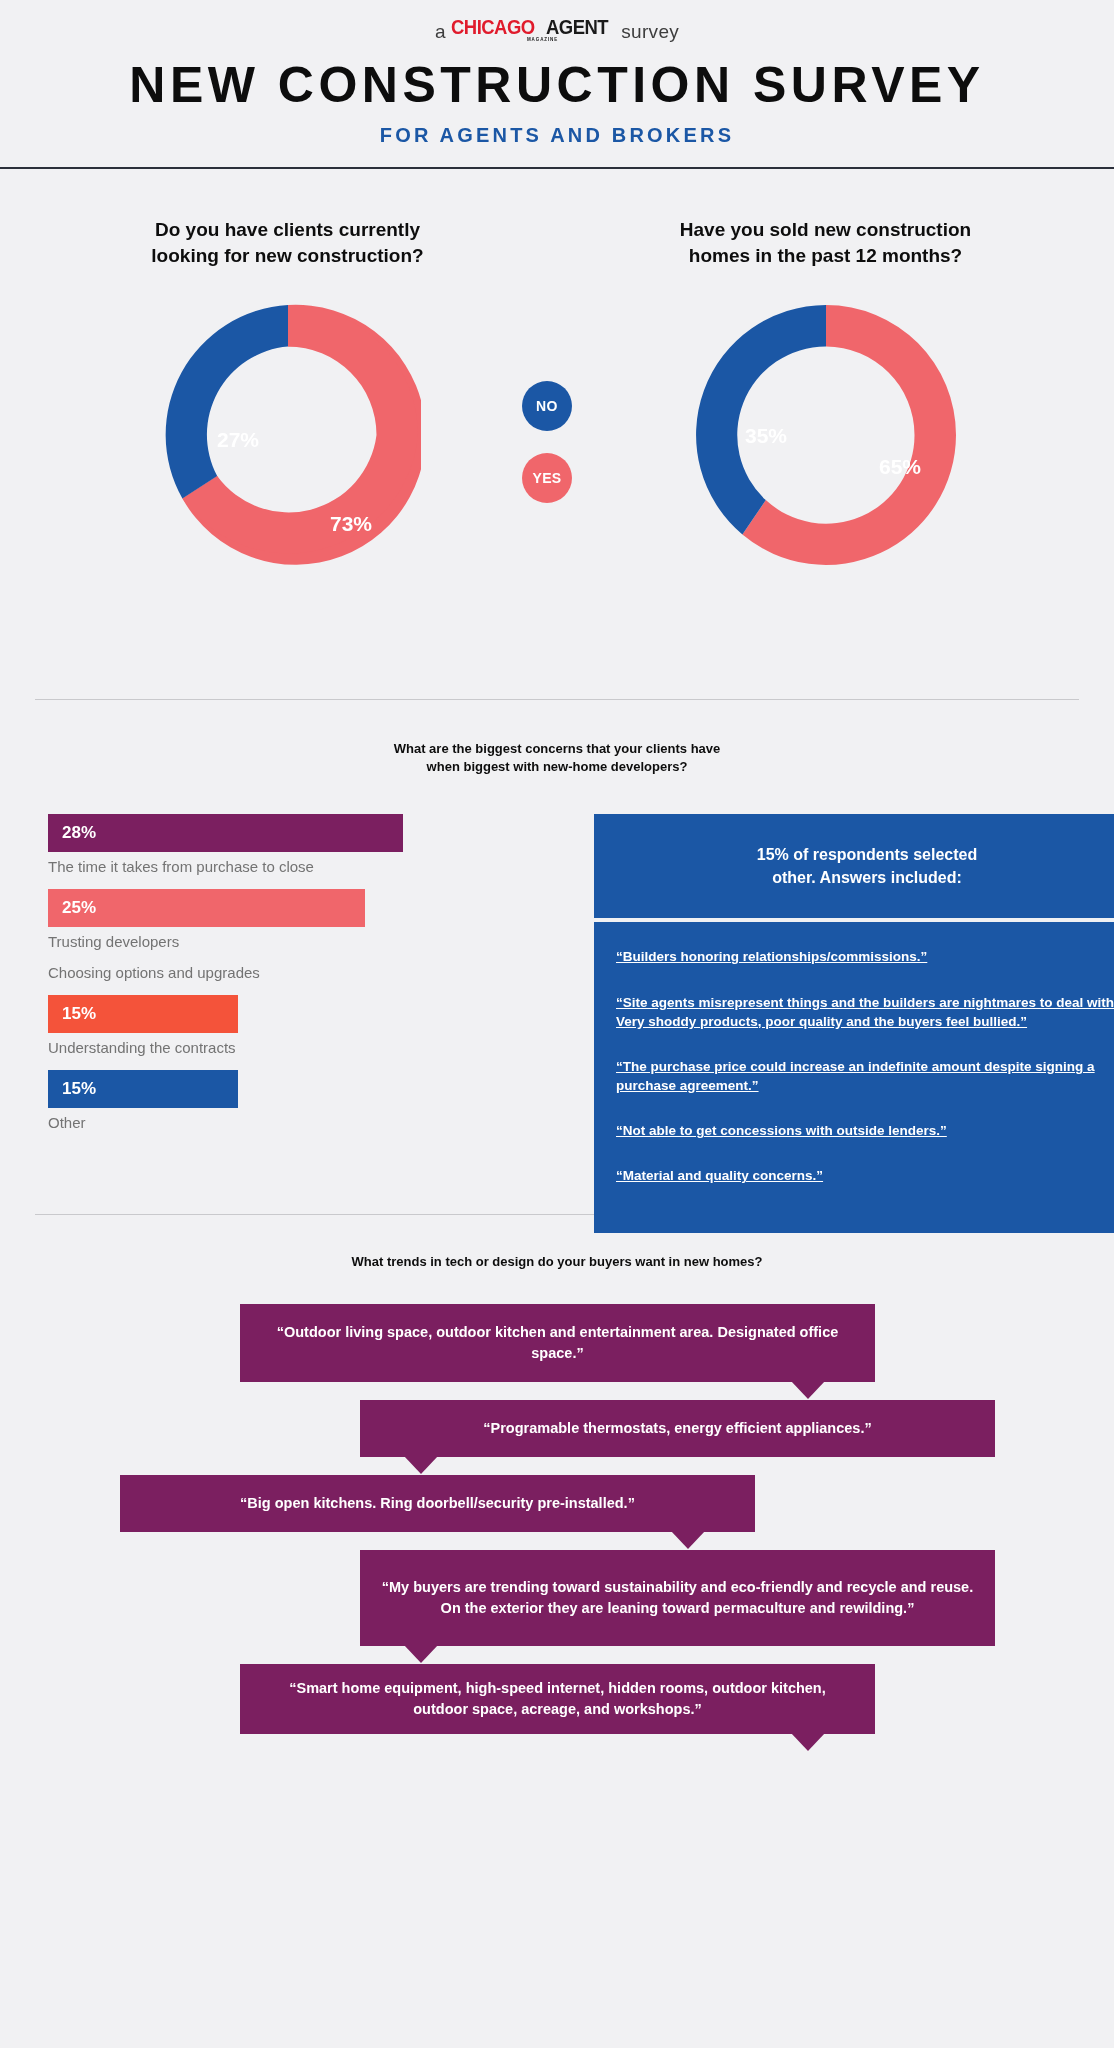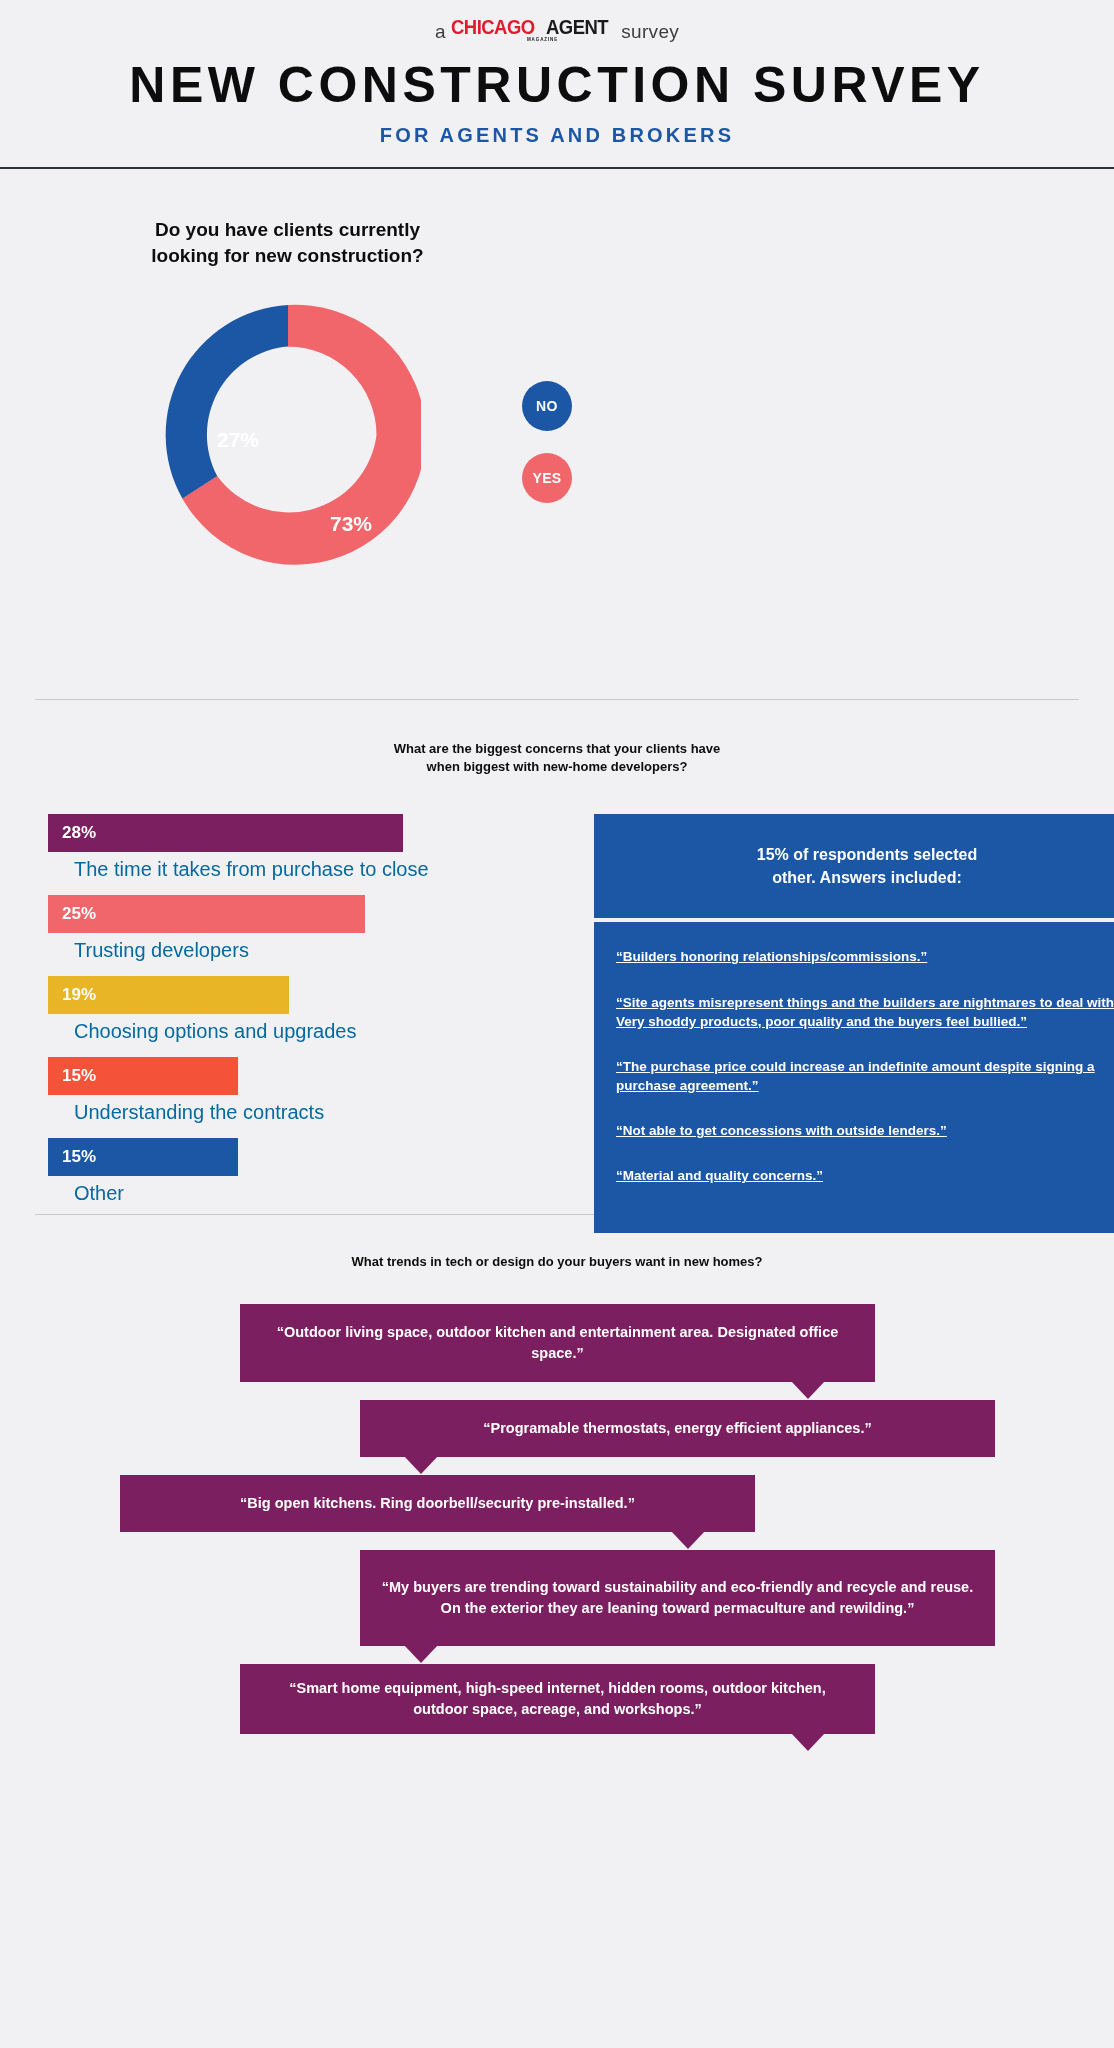--- a/index.html
+++ b/index.html
@@ -80,21 +80,21 @@
     color: #0d0d0d;
   }
   .bars-wrap { position: relative; margin-top: 38px; height: 400px; }
   .bars-col { position: absolute; left: 48px; top: 0; width: 420px; }
   .bar-item { margin-bottom: 14px; }
   .bar {
     height: 38px; display: flex; align-items: center;
     padding-left: 14px;
     color: #fff; font-size: 17px; font-weight: 700;
   }
-  .bar-caption { margin-top: 6px; font-size: 20px; color: #0369a1; margin-left: 26px; }
+  .bar-caption { margin-top: 6px; font-size: 15px; color: #737373; }
 
   .other-panel { position: absolute; left: 594px; top: 0; width: 546px; }
   .other-head {
     background: #1b57a5; color: #fff; text-align: center;
     padding: 26px 30px; font-size: 16px; font-weight: 700; line-height: 1.45;
     height: 104px; display: flex; align-items: center; justify-content: center;
   }
   .other-body {
     background: #1b57a5; color: #fff; margin-top: 4px;
     padding: 25px 22px 30px; text-align: left; text-decoration: underline;
@@ -165,20 +165,36 @@
 
   <div class="legend">
     <div class="legend-badge" style="background:#1b57a5;">
       <span>NO</span>
     </div>
     <div class="legend-badge" style="background:#f0666b;">
       <span>YES</span>
     </div>
   </div>
 
+  <div class="donut-block" style="left:573px; top:48px; width:505px;">
+    <div class="donut-q">
+      <span>Have you sold new construction</span><br>
+      <span>homes in the past 12 months?</span>
+    </div>
+    <div class="donut-svg-wrap">
+      <svg width="266" height="266" viewBox="0 0 266 266">
+
+        <path fill="#f0666b" d="M133 3 A130 130 0 0 1 263 133 A130 130 0 0 1 49.4 232.5 L72.8 198.1 A88.5 88.5 0 0 0 221.5 133 A88.5 88.5 0 0 0 133 44.5 Z"></path>
+
+        <path fill="#1b57a5" d="M133 3 A130 130 0 0 0 49.4 232.5 L72.8 198.1 A88.5 88.5 0 0 1 133 44.5 Z"></path>
+        <text class="pct-label" x="73" y="141" text-anchor="middle">35%</text>
+        <text class="pct-label" x="207" y="172" text-anchor="middle">65%</text>
+      </svg>
+    </div>
+  </div>
 </div>
 
 <div class="section-rule"></div>
 
 <div class="bars-section">
   <div class="section-q">
     <span>What are the biggest concerns that your clients have</span><br>
     <span>when biggest with new-home developers?</span>
   </div>
 
@@ -193,23 +209,20 @@
       </div>
 
       <div class="bar-item">
         <div class="bar" style="background:#f0666b; width:317px;">
           <span>25%</span>
         </div>
         <div class="bar-caption">Trusting developers</div>
       </div>
 
       <div class="bar-item">
-        <div class="bar" style="background:#e8b526; width:241px;">
-          <span>19%</span>
-        </div>
         <div class="bar-caption">Choosing options and upgrades</div>
       </div>
 
       <div class="bar-item">
         <div class="bar" style="background:#f4533a; width:190px;">
           <span>15%</span>
         </div>
         <div class="bar-caption">Understanding the contracts</div>
       </div>
 

